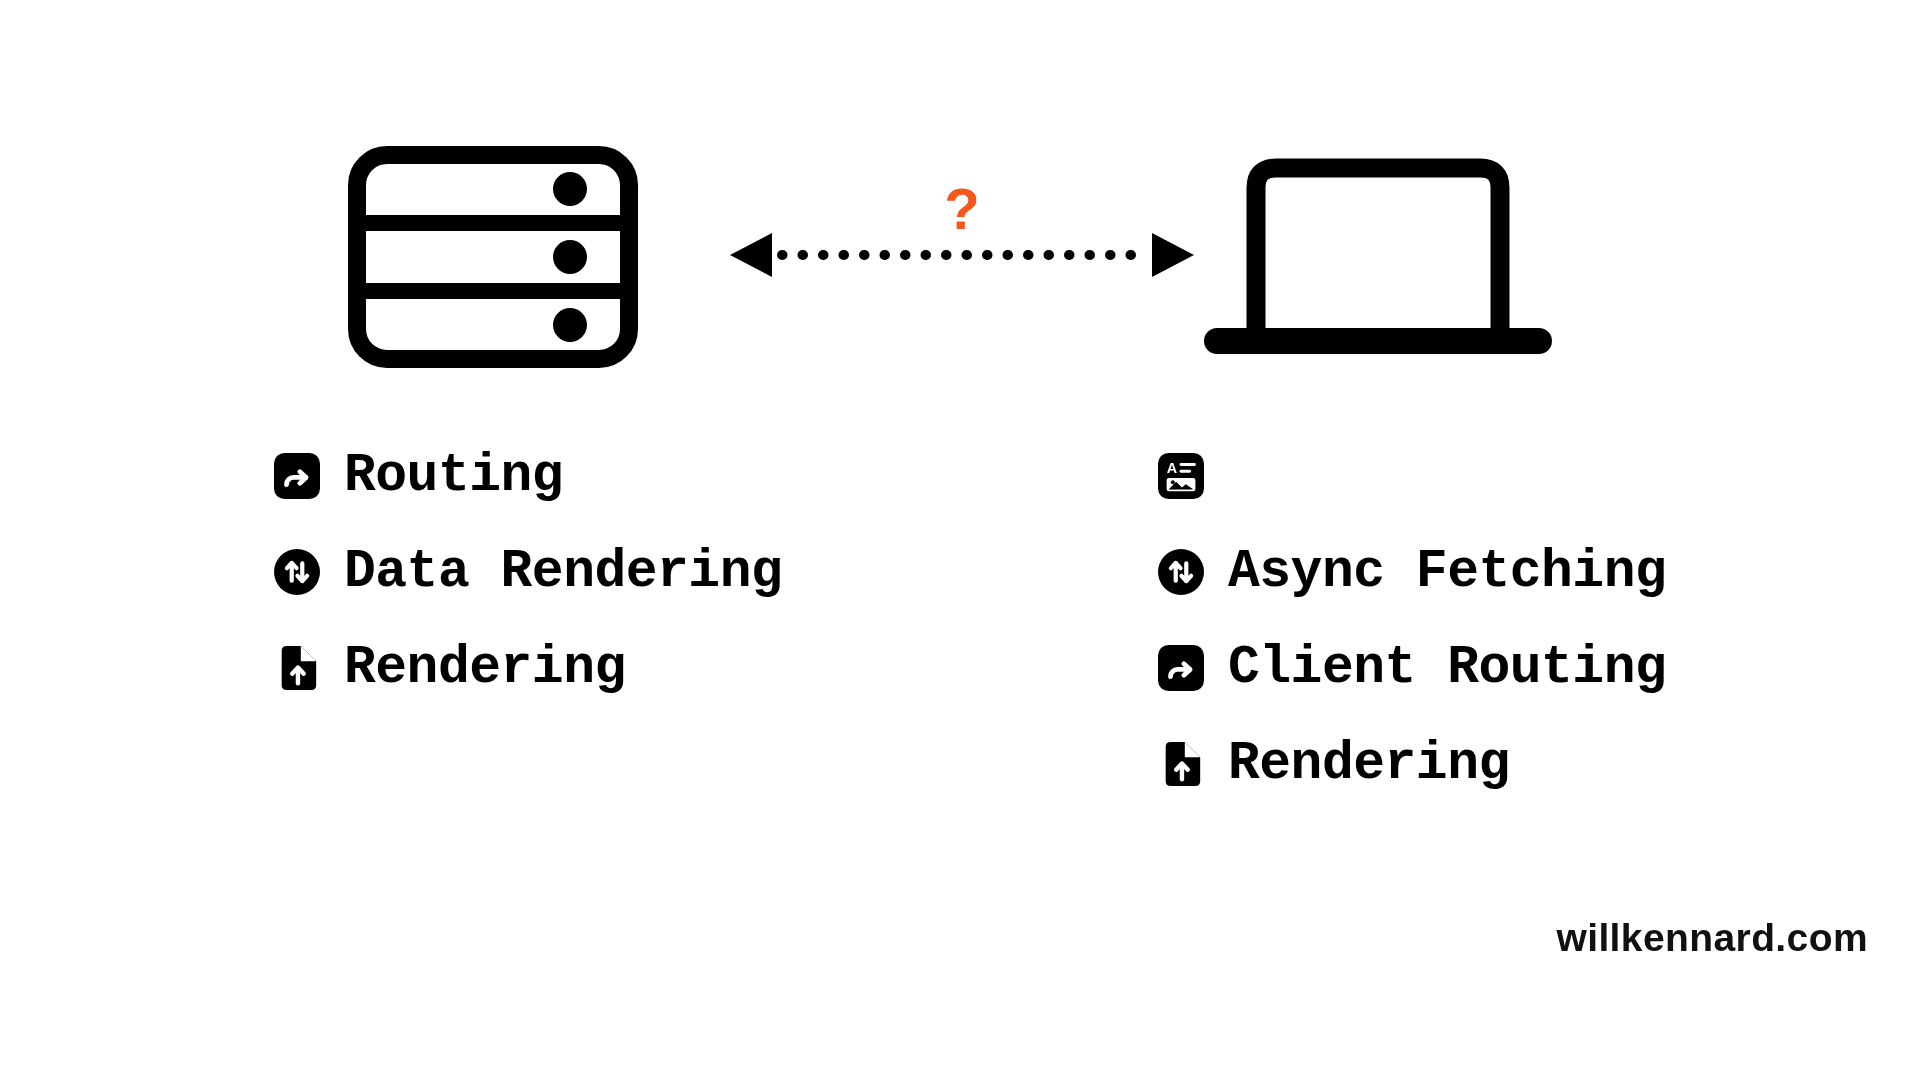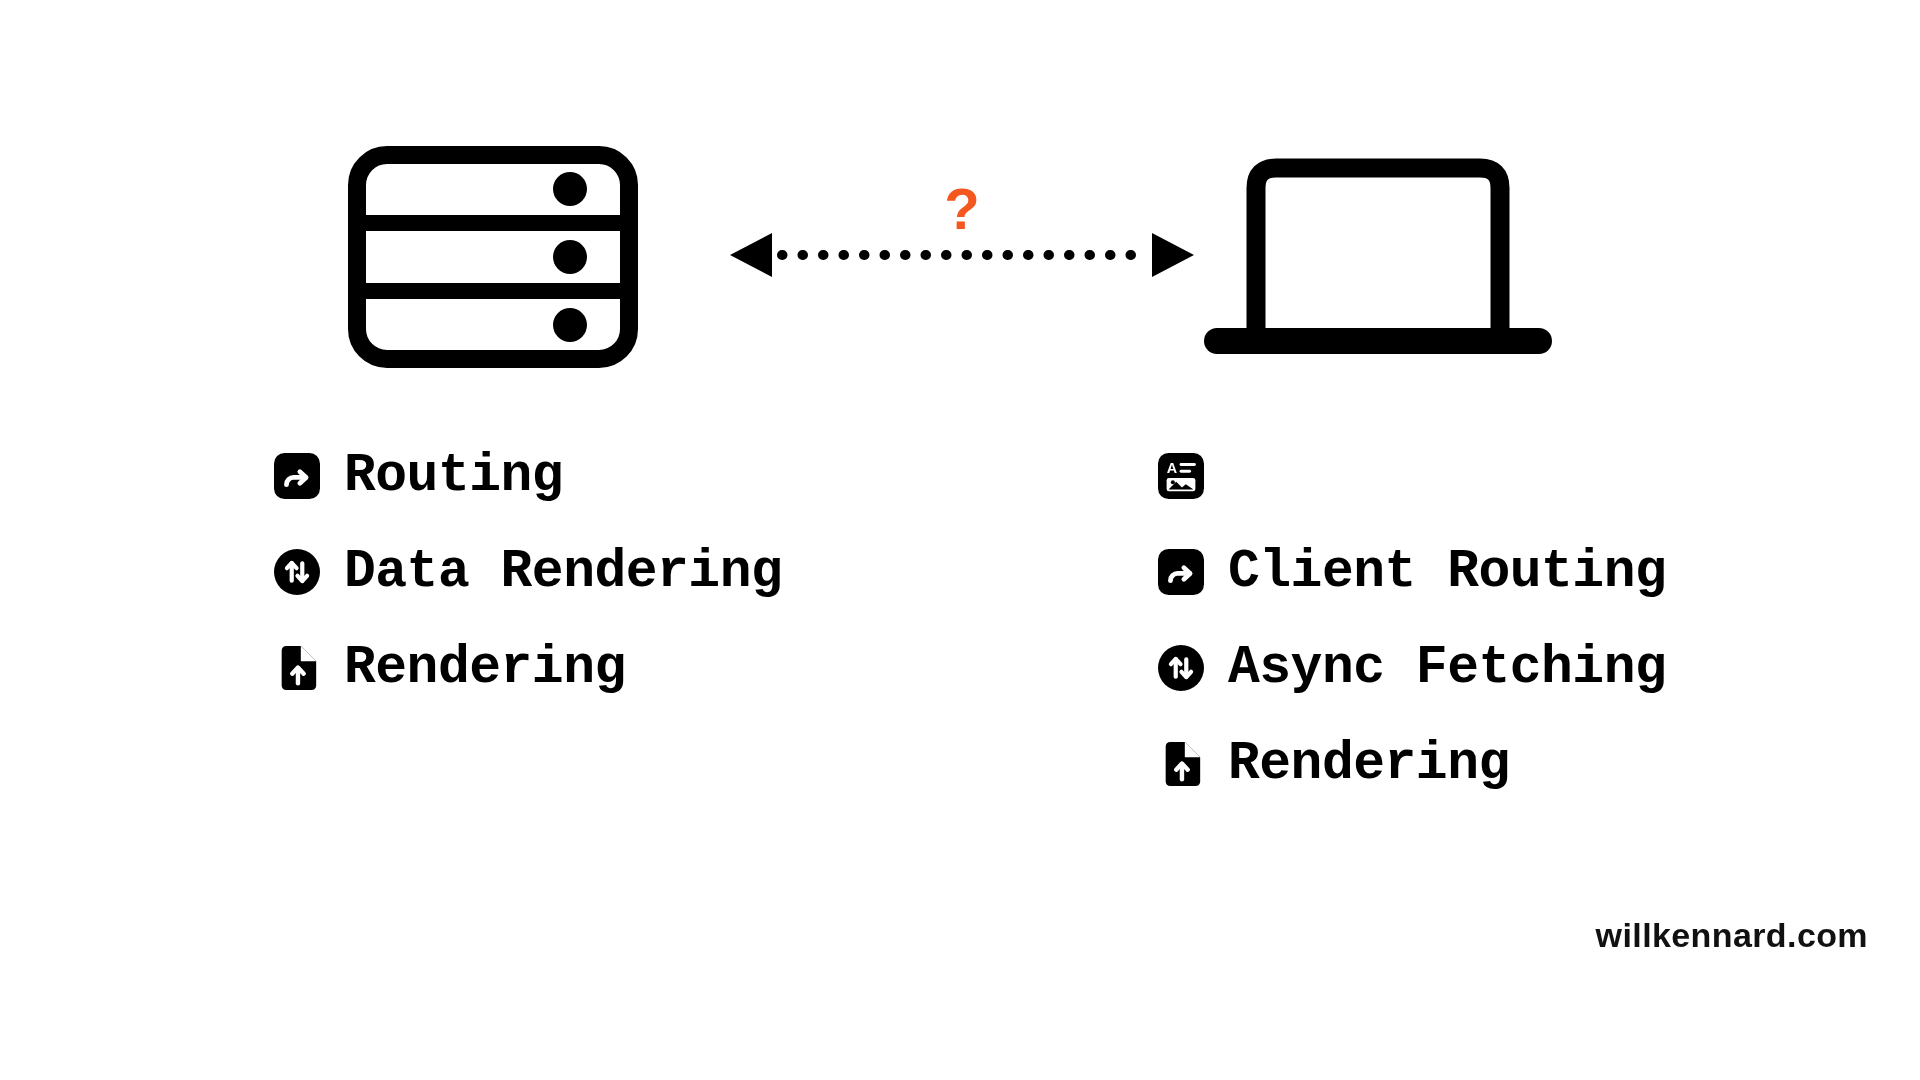--- a/index.html
+++ b/index.html
@@ -110,21 +110,21 @@
     white-space: nowrap;
   }
 
   
 
   #site-watermark {
     position: absolute;
     right: 52px;
     top: 916px;
     font-family: "Liberation Sans", sans-serif;
-    font-size: 34px;
+    font-size: 39px;
     font-weight: bold;
     letter-spacing: 0.4px;
     color: #111111;
     white-space: nowrap;
   }
 </style>
 </head>
 <body>
 
 <div id="canvas">
@@ -198,40 +198,40 @@
         <line x1="24" y1="12" x2="38" y2="12" stroke="#ffffff" stroke-width="3" stroke-linecap="round"></line>
         <line x1="24" y1="19" x2="33" y2="19" stroke="#ffffff" stroke-width="3" stroke-linecap="round"></line>
         <rect x="9" y="26" width="30" height="14" rx="2.5" ry="2.5" fill="#ffffff"></rect>
         <path d="M 11 38 L 19 30 L 25 36 L 29 32.5 L 37 38 Z" fill="#000000"></path>
         <circle cx="15.5" cy="30.5" r="2.1" fill="#000000"></circle>
       </svg>
     </div>
 
     <div class="capability-row">
       <svg class="capability-icon" viewBox="0 0 48 48" aria-hidden="true">
-        <rect x="0" y="0" width="48" height="48" rx="11" ry="11" fill="#000000"></rect>
-        <path d="M 13 33 A 7.5 7.5 0 0 1 20.5 25.5 L 33 25.5" fill="none" stroke="#ffffff" stroke-width="5" stroke-linecap="round" stroke-linejoin="round"></path>
-        <polyline points="27,19.5 33.5,25.5 27,31.5" fill="none" stroke="#ffffff" stroke-width="5" stroke-linecap="round" stroke-linejoin="round"></polyline>
-      </svg>
-      <span class="capability-label">Client Routing</span>
-    </div>
-
-    <div class="capability-row">
-      <svg class="capability-icon" viewBox="0 0 48 48" aria-hidden="true">
         <circle cx="24" cy="24" r="24" fill="#000000"></circle>
         <line x1="18.5" y1="33" x2="18.5" y2="15" stroke="#ffffff" stroke-width="4.4" stroke-linecap="round"></line>
         <polyline points="13.5,20 18.5,14.5 23.5,20" fill="none" stroke="#ffffff" stroke-width="4.4" stroke-linecap="round" stroke-linejoin="round"></polyline>
         <line x1="29.5" y1="15" x2="29.5" y2="33" stroke="#ffffff" stroke-width="4.4" stroke-linecap="round"></line>
         <polyline points="24.5,28 29.5,33.5 34.5,28" fill="none" stroke="#ffffff" stroke-width="4.4" stroke-linecap="round" stroke-linejoin="round"></polyline>
       </svg>
       <span class="capability-label">Async Fetching</span>
     </div>
 
     <div class="capability-row">
       <svg class="capability-icon" viewBox="0 0 48 48" aria-hidden="true">
+        <rect x="0" y="0" width="48" height="48" rx="11" ry="11" fill="#000000"></rect>
+        <path d="M 13 33 A 7.5 7.5 0 0 1 20.5 25.5 L 33 25.5" fill="none" stroke="#ffffff" stroke-width="5" stroke-linecap="round" stroke-linejoin="round"></path>
+        <polyline points="27,19.5 33.5,25.5 27,31.5" fill="none" stroke="#ffffff" stroke-width="5" stroke-linecap="round" stroke-linejoin="round"></polyline>
+      </svg>
+      <span class="capability-label">Client Routing</span>
+    </div>
+
+    <div class="capability-row">
+      <svg class="capability-icon" viewBox="0 0 48 48" aria-hidden="true">
         <path d="M 8 6 Q 8 1 13 1 L 28 1 L 44 17 L 44 42 Q 44 47 39 47 L 13 47 Q 8 47 8 42 Z" fill="#000000"></path>
         <path d="M 28 1 L 28 17 L 44 17 Z" fill="#ffffff"></path>
         <line x1="25" y1="40" x2="25" y2="24" stroke="#ffffff" stroke-width="4.6" stroke-linecap="round"></line>
         <polyline points="19,30 25,23.5 31,30" fill="none" stroke="#ffffff" stroke-width="4.6" stroke-linecap="round" stroke-linejoin="round"></polyline>
       </svg>
       <span class="capability-label">Rendering</span>
     </div>
 
   </div>
 

